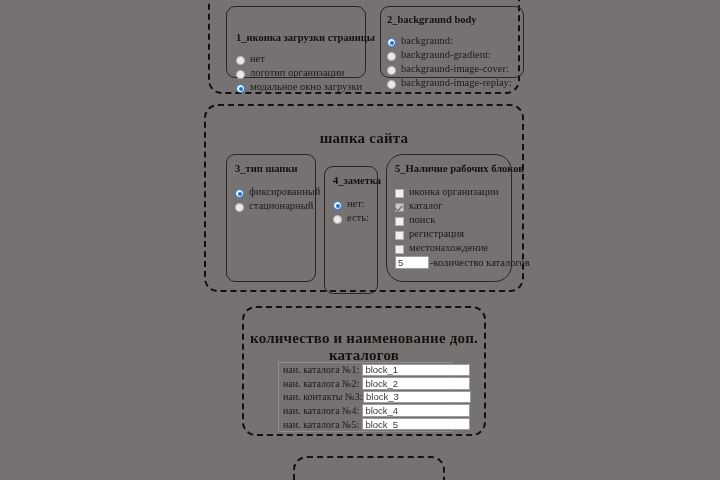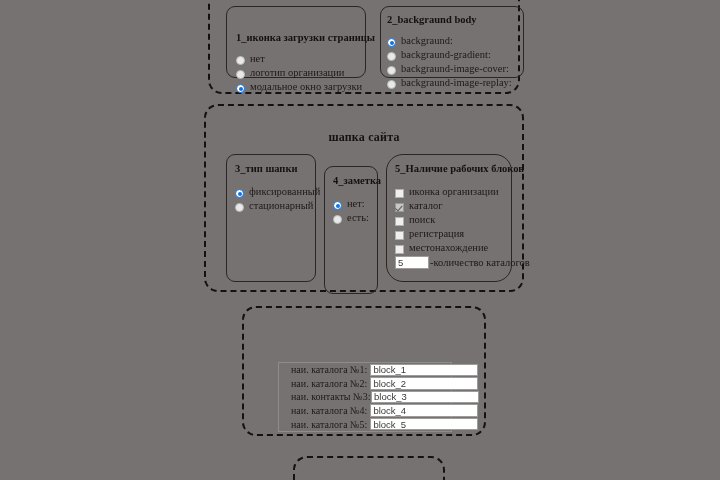--- a/index.html
+++ b/index.html
@@ -28,21 +28,21 @@
     position: absolute;
     border: 2px dashed #14110f;
     border-radius: 14px;
     box-sizing: border-box;
     background: transparent;
   }
 
   .group-title {
     text-align: center;
     font-weight: bold;
-    font-size: 12px;
+    font-size: 15px;
     color: #15120f;
     letter-spacing: .2px;
   }
 
   
   .panel {
     position: absolute;
     border: 1.5px solid #2a2623;
     border-radius: 9px;
     box-sizing: border-box;
@@ -151,21 +151,20 @@
   }
   .cat-label {
     font-size: 10px;
     color: #1d1a18;
     white-space: nowrap;
     padding-left: 4px;
     padding-right: 3px;
     text-align: left;
     width: 84px;
     box-sizing: border-box;
-    margin-left: 8px;
   }
   .cat-row .txt {
     width: 108px;
     height: 12.6px;
   }
 
   
   #group-preload { left: 208px; top: -44px; width: 312px; height: 138px; }
   #panel-1 { left: 16px; top: 48px; width: 140px; height: 72px; padding: 25px 9px; }
   #panel-2 { left: 170px; top: 48px; width: 144px; height: 72px; padding: 7px 6px; }
@@ -286,20 +285,21 @@
       </div>
 
       <div class="count-row">
         <input class="txt" type="text" value="5" style="">
         <span class="lbl">-количество каталогов</span>
       </div>
     </div>
   </div>
 
   <div class="group" id="group-catalogs">
+    <div class="group-title">количество и наименование доп. каталогов</div>
 
     <div class="cat-table" id="cat-table">
       <div class="cat-row">
         <span class="cat-label">наи. каталога №1:</span>
         <input class="txt" type="text" value="block_1" style="">
       </div>
       <div class="cat-row">
         <span class="cat-label">наи. каталога №2:</span>
         <input class="txt" type="text" value="block_2" style="">
       </div>

